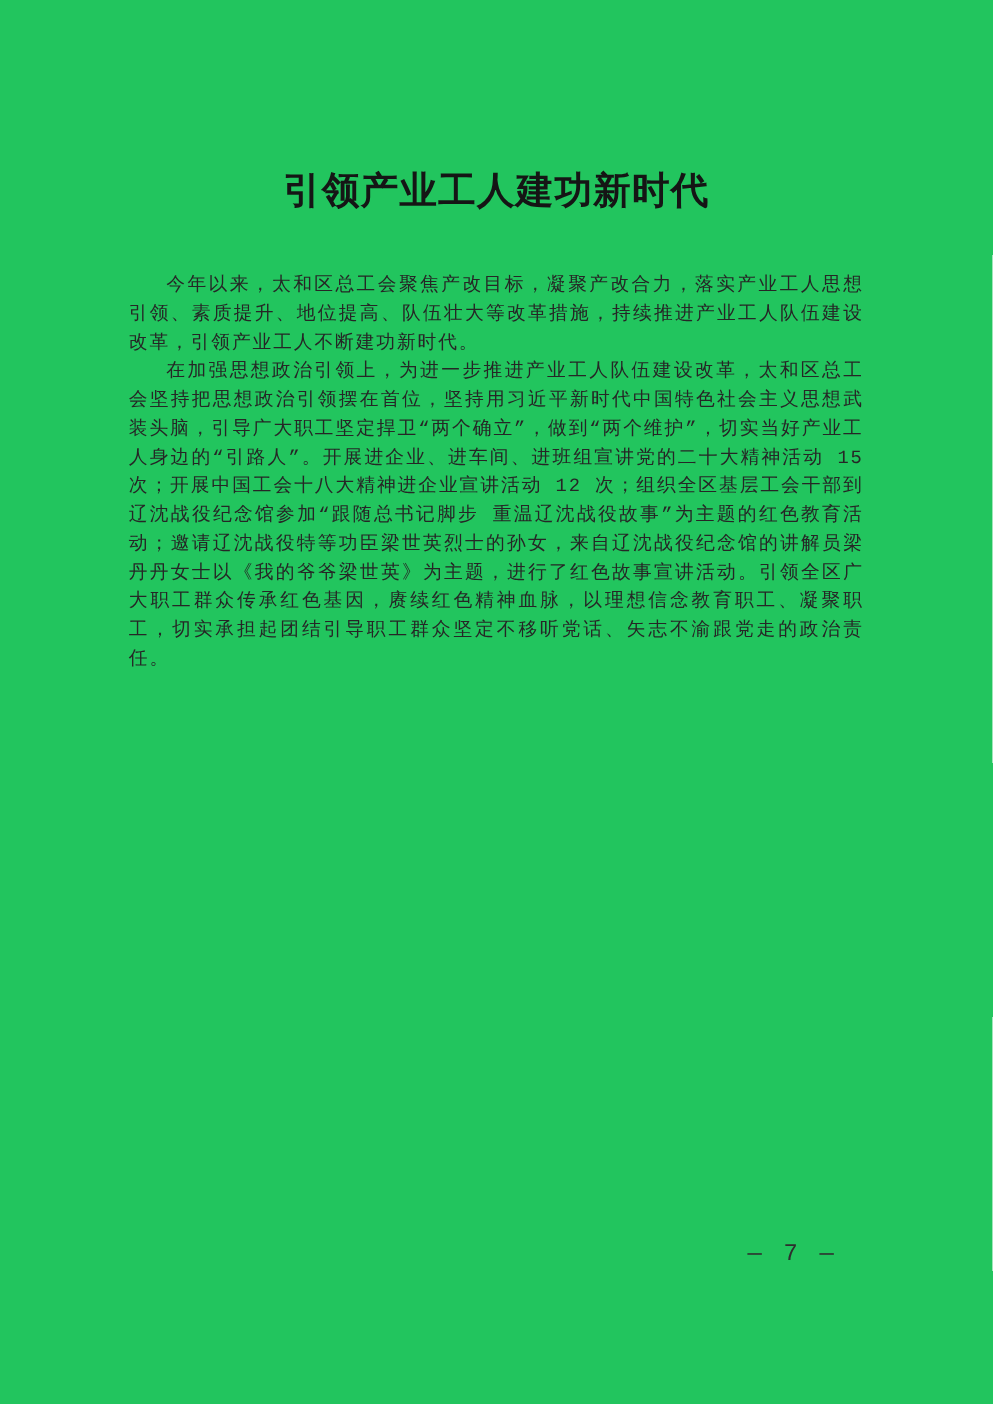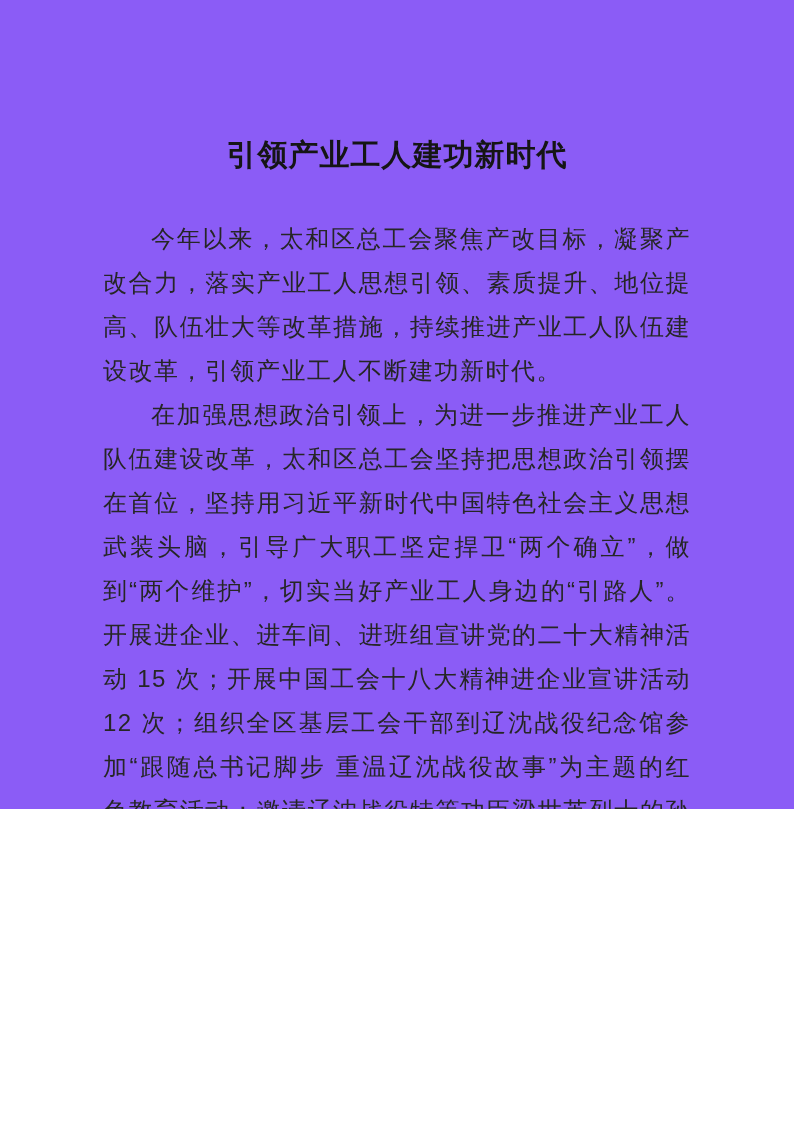--- a/index.html
+++ b/index.html
@@ -3,24 +3,24 @@
 <meta charset="utf-8">
 <style>
   html, body {
     margin: 0;
     padding: 0;
     background: #ffffff;
   }
   .page {
     position: relative;
     width: 794px;
-    height: 809px;
-    background: #8b5cf6;
+    height: 1123px;
+    background: #22c55e;
     overflow: hidden;
-    font-family: Liberation Sans, sans-serif;
+    font-family: Liberation Mono, monospace;
     color: #222222;
   }
   .doc-title {
     position: absolute;
     top: 138px;
     left: 0;
     right: 0;
     margin: 0;
     text-align: center;
     font-size: 30px;
@@ -30,22 +30,22 @@
     color: #151515;
   }
   .content {
     position: absolute;
     top: 217px;
     left: 103px;
     width: 588px;
   }
   .para {
     margin: 0;
-    font-size: 24px;
-    line-height: 44px;
+    font-size: 15px;
+    line-height: 23px;
     letter-spacing: 1.5px;
     text-align: justify;
     text-justify: inter-character;
     text-indent: 2em;
     color: #262626;
   }
   .lead-in {
     
     font-weight: 500;
   }

